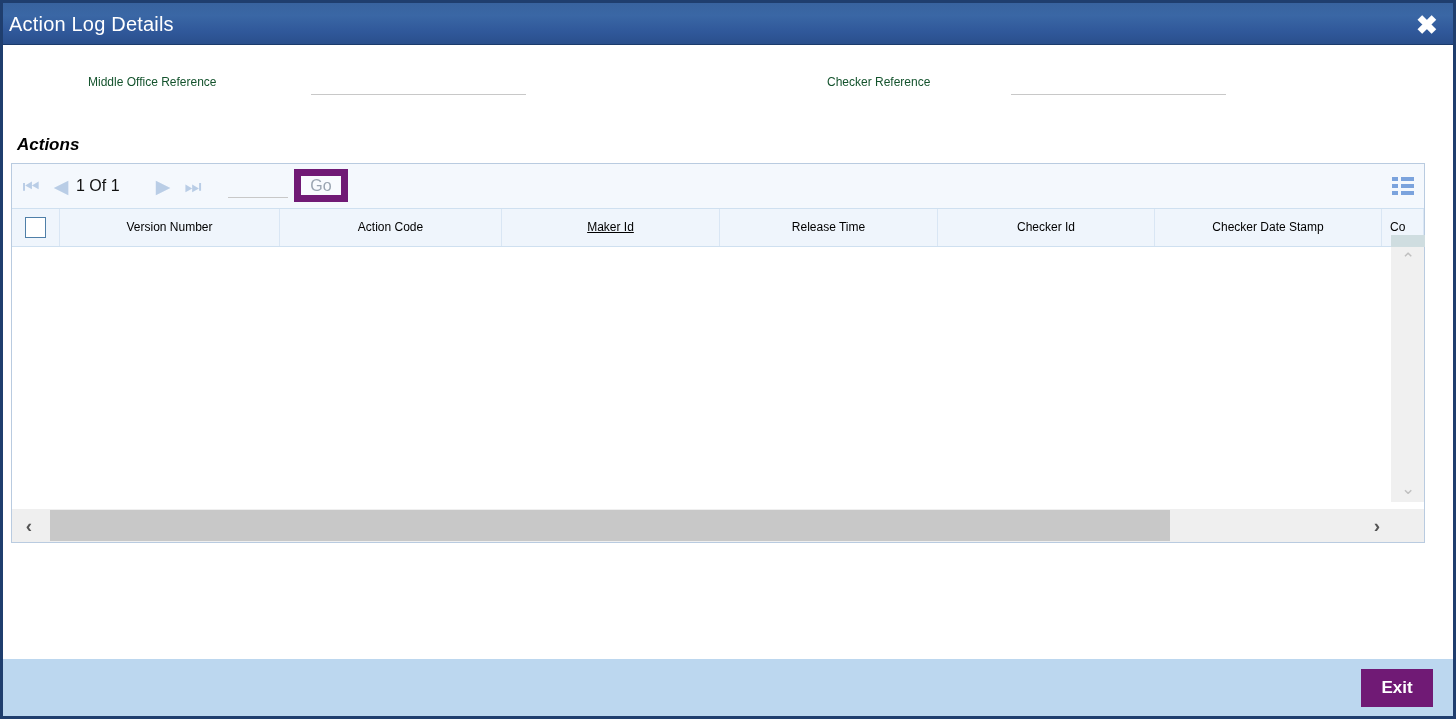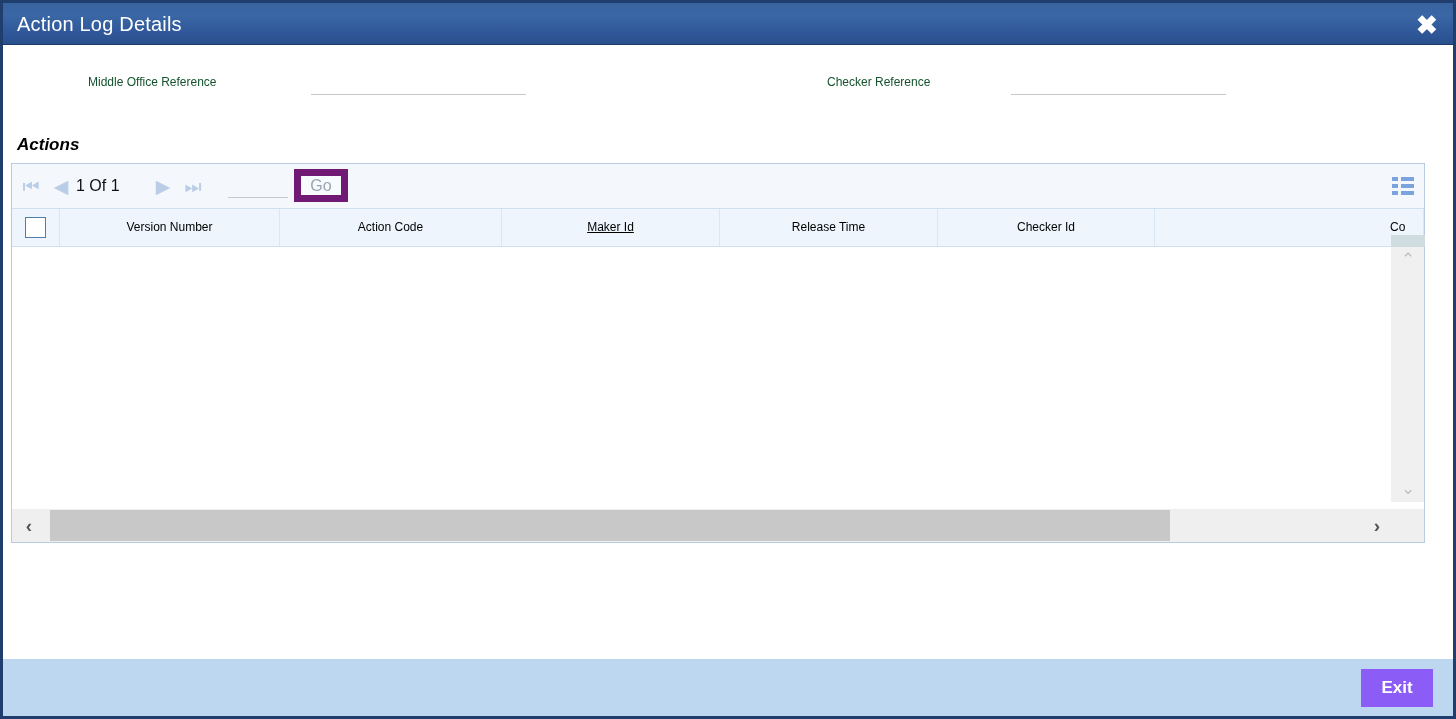--- a/index.html
+++ b/index.html
@@ -25,21 +25,21 @@
   
   #titlebar {
     position: absolute; left: 0; top: 0;
     width: 1450px; height: 45px;
     background: linear-gradient(to bottom, #2e5c9e 0%, #35639f 35%, #2c5header 60%, #27508c 100%);
     background: linear-gradient(to bottom, #38639f 0%, #3a67a5 30%, #30589a 70%, #2a4f8c 100%);
     border-top: 3px solid #1f3e6e;
     border-bottom: 1px solid #1b3b6b;
   }
   #title-text {
-    position: absolute; left: 14px; top: 10px;
+    position: absolute; left: 6px; top: 10px;
     color: #ffffff;
     font-size: 20px;
     letter-spacing: .2px;
     white-space: nowrap;
   }
   #close-btn {
     position: absolute; right: 10px; top: 7px;
     width: 32px; height: 32px;
     color: #ffffff;
     font-size: 26px; font-weight: bold;
@@ -238,21 +238,21 @@
 
   
   #footer {
     position: absolute; left: 0; bottom: 0;
     width: 1450px; height: 57px;
     background: #bcd7ef;
   }
   #exit-button {
     position: absolute; right: 20px; top: 10px;
     width: 72px; height: 38px;
-    background: #8b5cf6;
+    background: #701a75;
     color: #ffffff;
     border: none;
     font-family: "Liberation Sans", sans-serif;
     font-size: 17px; font-weight: bold;
     cursor: pointer;
   }
 </style>
 </head>
 <body>
 
@@ -295,20 +295,21 @@
 
       <div id="grid-header">
         <div class="hcell" id="hcell-check">
           <div id="select-all-box"></div>
         </div>
         <div class="hcell" id="hcell-0">Version Number</div>
         <div class="hcell" id="hcell-1">Action Code</div>
         <div class="hcell" id="hcell-2">Maker Id</div>
         <div class="hcell" id="hcell-3">Release Time</div>
         <div class="hcell" id="hcell-4">Checker Id</div>
+        <div class="hcell" id="hcell-5">Checker Date Stamp</div>
         <div class="hcell" id="hcell-6">Co</div>
       </div>
 
       <div id="grid-body"></div>
 
       <div id="vscroll">
         <div id="vscroll-cap"></div>
         <div class="vs-arrow" id="vs-up">⌃</div>
         <div class="vs-arrow" id="vs-down">⌄</div>
       </div>

